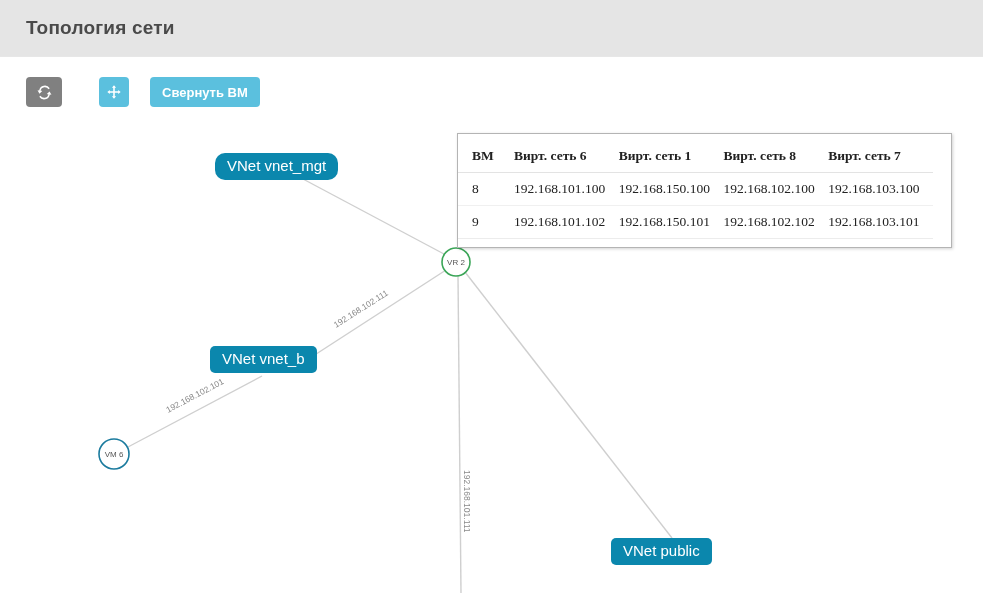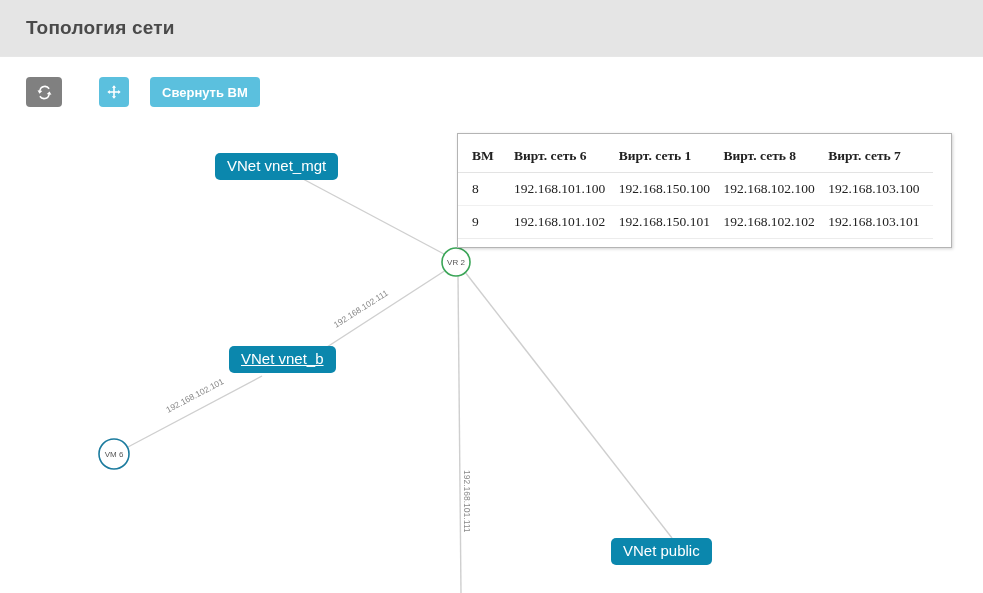--- a/index.html
+++ b/index.html
@@ -225,23 +225,23 @@
         <text class="node-circle-text" x="456" y="207" text-anchor="middle">VR 2</text>
       </g>
 
       <g>
         <circle cx="114" cy="396" r="15" fill="#ffffff" stroke="#1b7b9e" stroke-width="1.6"></circle>
         <text class="node-circle-text" x="114" y="399" text-anchor="middle">VM 6</text>
       </g>
     </g>
   </svg>
 
-  <div class="vnet-badge" style="left:215px; top:95px;">VNet vnet_mgt</div>
-
-  <div class="vnet-badge" style="left:229px; top:288px;text-decoration:underline;">VNet vnet_b</div>
+  <div class="vnet-badge" style="left:215px; top:95px;border-radius:10px;">VNet vnet_mgt</div>
+
+  <div class="vnet-badge" style="left:210px; top:288px;">VNet vnet_b</div>
 
   <div class="vnet-badge" style="left:611px; top:480px;">VNet public</div>
 </div>
 
 <div class="vm-table-panel">
   <table class="vm-table">
     <thead>
       <tr>
         <th>ВМ</th>
         <th>Вирт. сеть 6</th>

